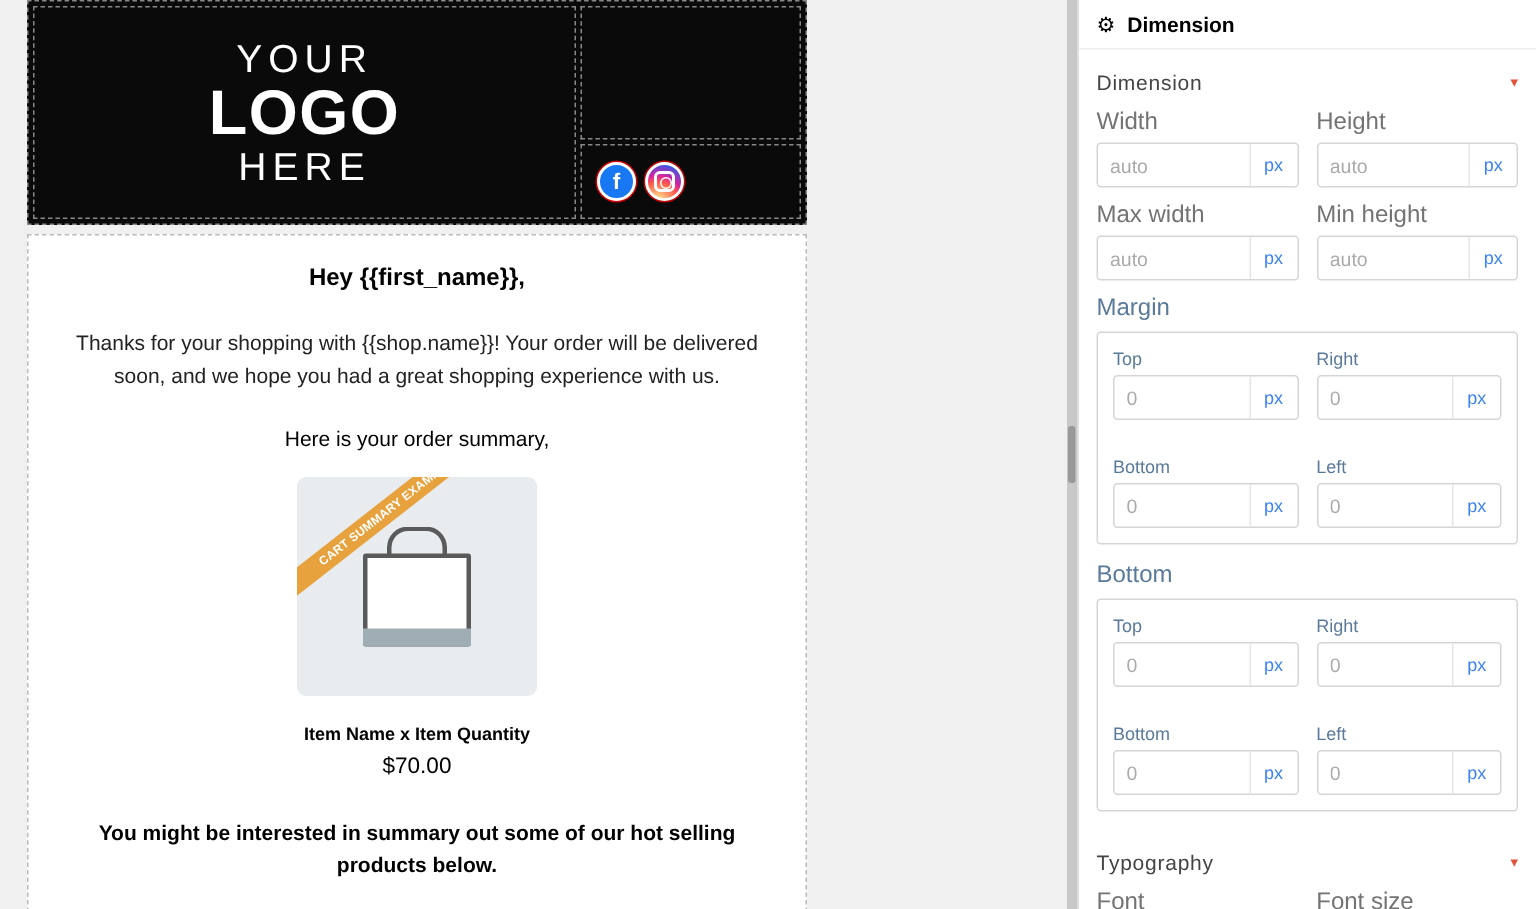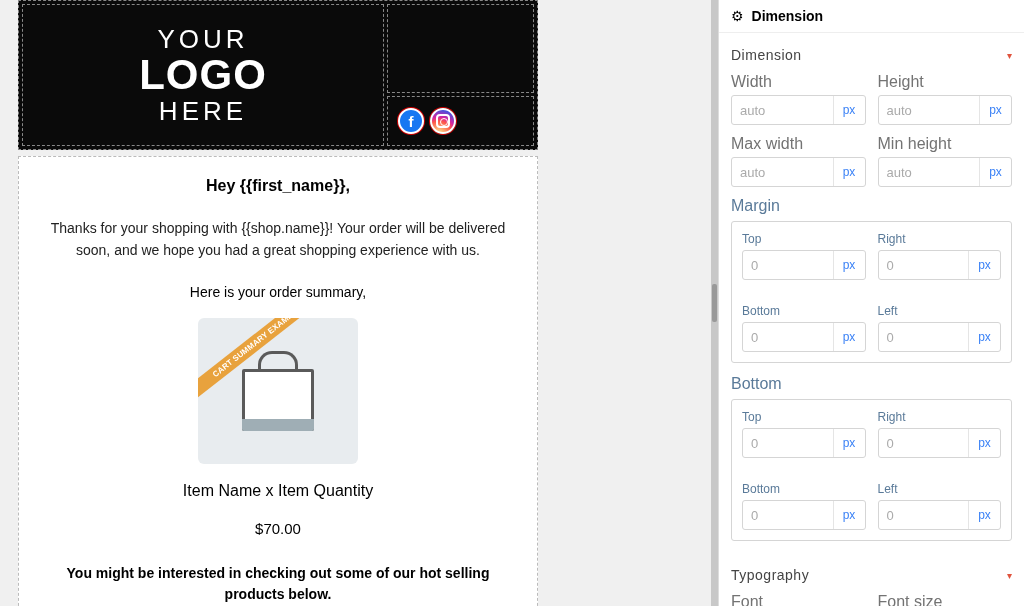--- a/index.html
+++ b/index.html
@@ -31,21 +31,21 @@
 .body-text { font-size: 14px; line-height: 1.6; margin-bottom: 22px; color: #222; }
 .summary-intro { font-size: 14px; margin-bottom: 18px; }
 
 .product-image { width: 160px; height: 146px; background: #e8ecef; border-radius: 6px; margin: 0 auto 18px; position: relative; display: flex; align-items: center; justify-content: center; overflow: hidden; }
 .ribbon { position: absolute; top: 16px; left: -36px; background: #e8a23d; color: #fff; font-size: 8px; font-weight: bold; padding: 3px 40px; transform: rotate(-38deg); letter-spacing: 0.2px; }
 .bag { width: 72px; height: 80px; position: relative; }
 .bag-body { width: 72px; height: 62px; background: #fff; border: 3px solid #5a5a5a; position: absolute; bottom: 0; border-radius: 2px; }
 .bag-handle { width: 40px; height: 26px; border: 3px solid #5a5a5a; border-bottom: none; border-radius: 14px 14px 0 0; position: absolute; top: 0; left: 16px; }
 .bag-base { width: 72px; height: 12px; background: #9faeb5; position: absolute; bottom: 0; border-radius: 0 0 2px 2px; }
 
-.item-line { font-size: 16px; font-weight: normal; margin-bottom: 20px; }
+.item-line { font-size: 12px; font-weight: bold; margin-bottom: 6px; }
 .price { font-size: 15px; font-weight: normal; margin-bottom: 26px; }
 .upsell { font-size: 14px; font-weight: bold; line-height: 1.5; }
 
 .resize-handle { width: 7px; background: #c8c8c8; cursor: col-resize; position: relative; }
 .resize-handle::after { content: ''; position: absolute; top: 50%; left: 1px; width: 5px; height: 38px; background: #999; border-radius: 2px; transform: translateY(-50%); }
 
 .settings-panel { flex: 1; background: #fff; overflow-y: auto; border-left: 1px solid #ddd; padding-bottom: 20px; }
 .panel-header { display: flex; align-items: center; gap: 8px; padding: 8px 12px; border-bottom: 1px solid #eee; }
 .gear { font-size: 14px; }
 .panel-title { font-size: 14px; font-weight: bold; }
@@ -110,21 +110,21 @@
         <div class="ribbon">CART SUMMARY EXAMPLE</div>
         <div class="bag">
           <div class="bag-handle"></div>
           <div class="bag-body"></div>
           <div class="bag-base"></div>
         </div>
       </div>
 
       <div class="item-line">Item Name x Item Quantity</div>
       <div class="price">$70.00</div>
-      <div class="upsell">You might be interested in checking out some of our hot selling products below.</div>
+      <div class="upsell">You might be interested in summary out some of our hot selling products below.</div>
     </div>
 
   </div>
 </div>
 
 <div class="resize-handle"></div>
 
 <div class="settings-panel">
   <div class="panel-header">
     <span class="gear">⚙</span>

